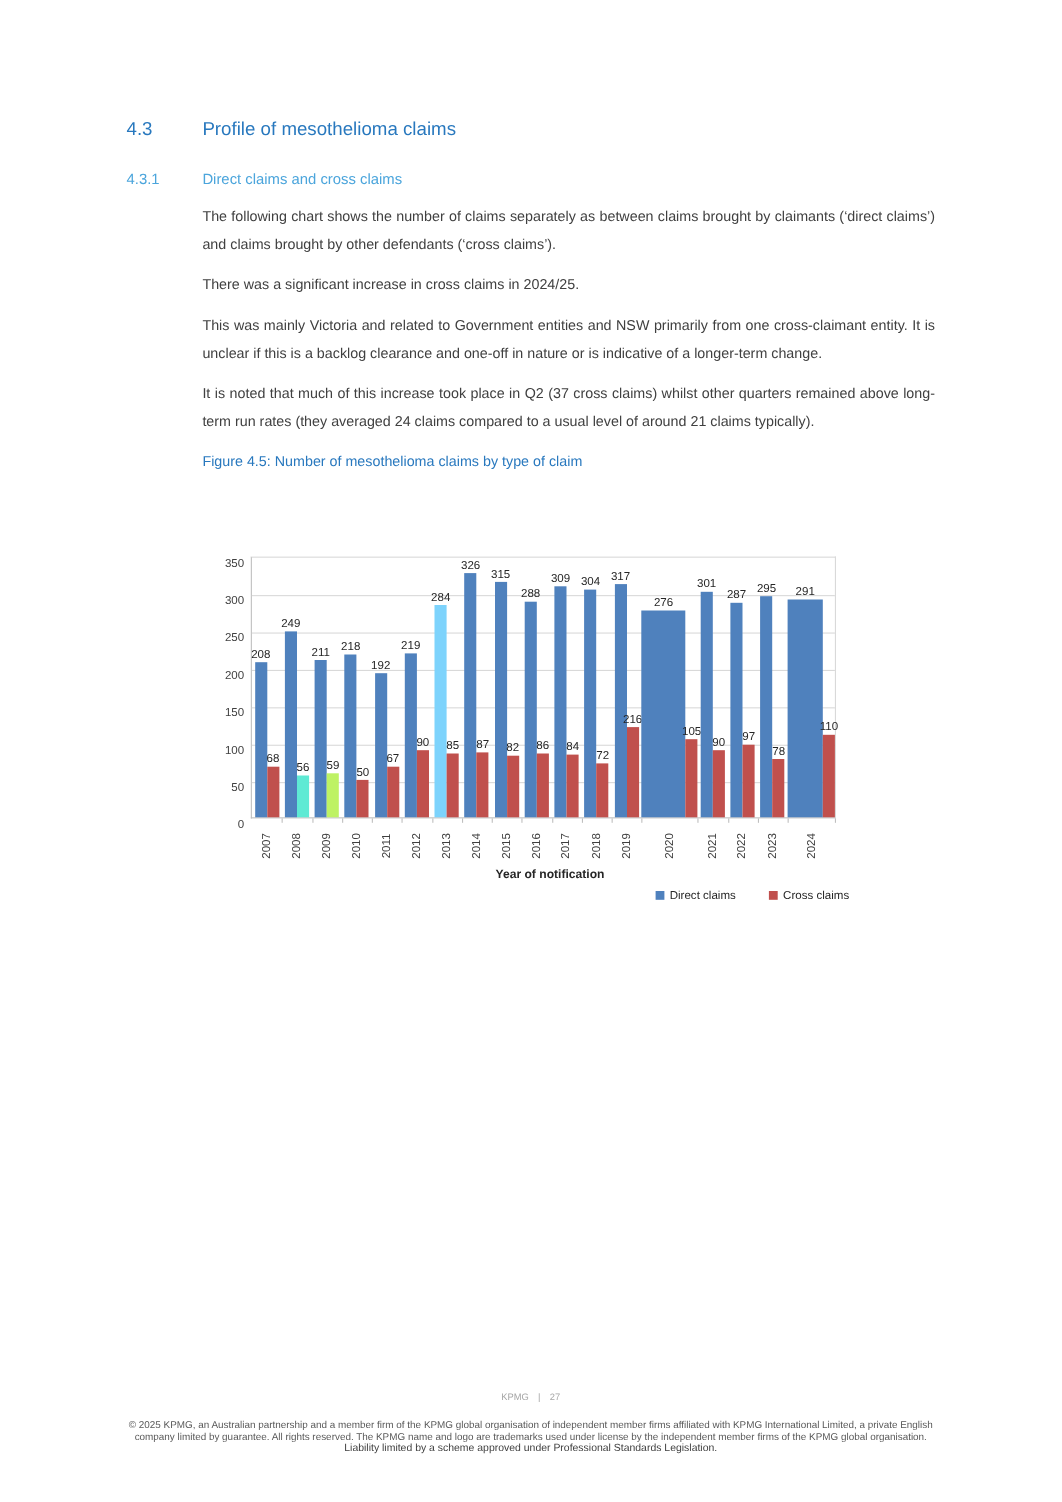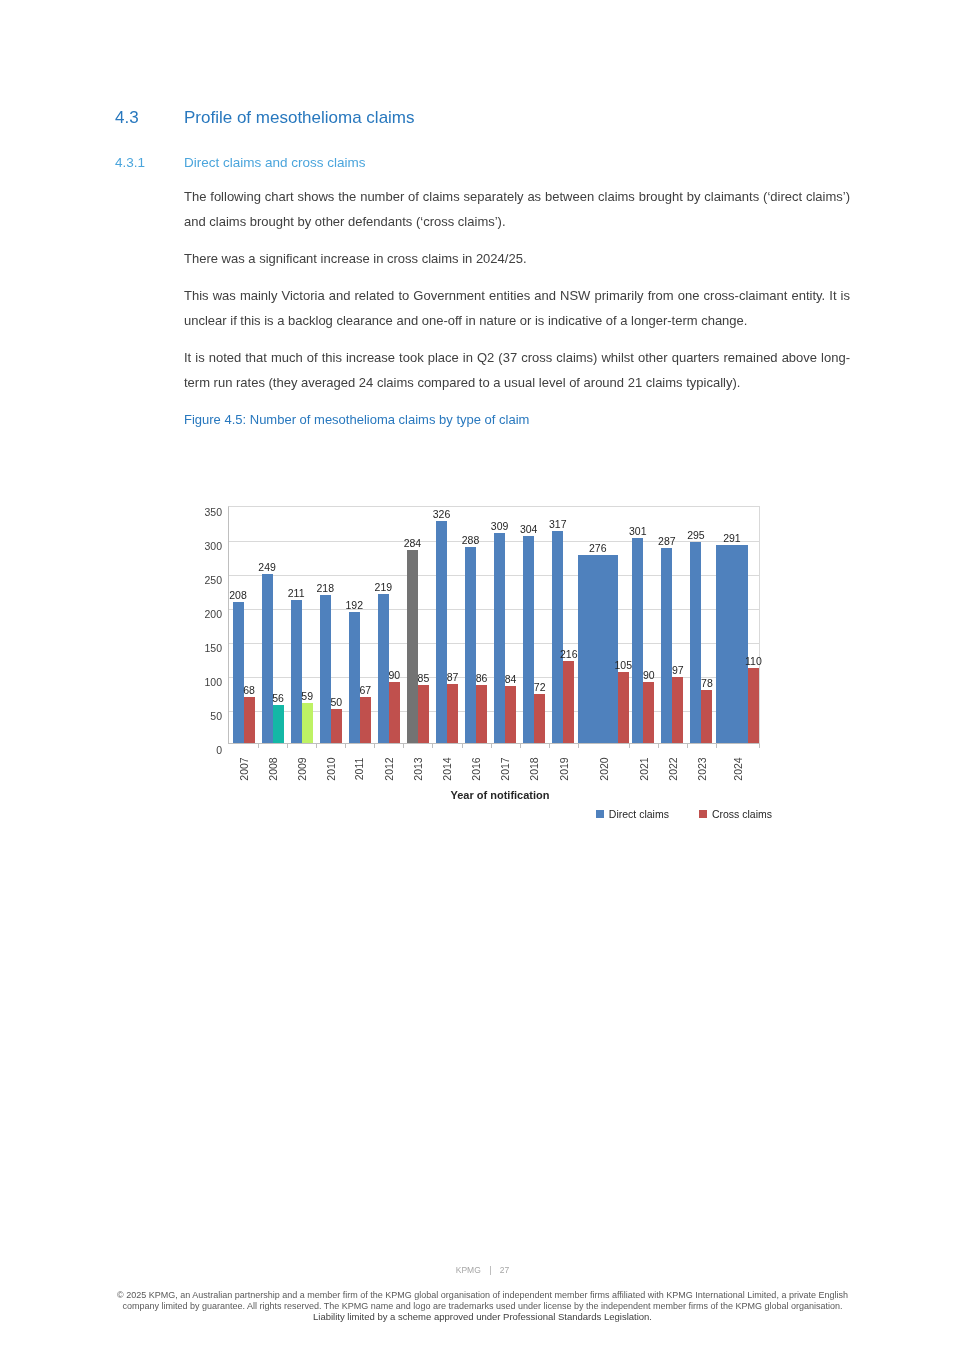--- a/index.html
+++ b/index.html
@@ -240,21 +240,21 @@
               </div>
               <div class="xcat">
                 <span>2007</span>
               </div>
               <div class="tick"></div>
             </div>
             <div class="group">
               <div class="bar" style="height: 169.32px; background: rgb(79, 129, 189);">
                 <span class="dlabel">249</span>
               </div>
-              <div class="bar" style="height: 38.08px; background: #14b8a6;">
+              <div class="bar" style="height: 38.08px; background: #5eead4;">
                 <span class="dlabel">56</span>
               </div>
               <div class="xcat">
                 <span>2008</span>
               </div>
               <div class="tick"></div>
             </div>
             <div class="group">
               <div class="bar" style="height: 143.48px; background: rgb(79, 129, 189);">
                 <span class="dlabel">211</span>
@@ -297,40 +297,52 @@
               </div>
               <div class="bar" style="height: 61.2px; background: rgb(192, 80, 77);">
                 <span class="dlabel">90</span>
               </div>
               <div class="xcat">
                 <span>2012</span>
               </div>
               <div class="tick"></div>
             </div>
             <div class="group">
-              <div class="bar" style="height: 193.12px; background: #737373;">
+              <div class="bar" style="height: 193.12px; background: #7dd3fc;">
                 <span class="dlabel">284</span>
               </div>
               <div class="bar" style="height: 57.8px; background: rgb(192, 80, 77);">
                 <span class="dlabel">85</span>
               </div>
               <div class="xcat">
                 <span>2013</span>
               </div>
               <div class="tick"></div>
             </div>
             <div class="group">
               <div class="bar" style="height: 221.68px; background: rgb(79, 129, 189);">
                 <span class="dlabel">326</span>
               </div>
               <div class="bar" style="height: 59.16px; background: rgb(192, 80, 77);">
                 <span class="dlabel">87</span>
               </div>
               <div class="xcat">
                 <span>2014</span>
+              </div>
+              <div class="tick"></div>
+            </div>
+            <div class="group">
+              <div class="bar" style="height: 214.2px; background: rgb(79, 129, 189);">
+                <span class="dlabel">315</span>
+              </div>
+              <div class="bar" style="height: 55.76px; background: rgb(192, 80, 77);">
+                <span class="dlabel">82</span>
+              </div>
+              <div class="xcat">
+                <span>2015</span>
               </div>
               <div class="tick"></div>
             </div>
             <div class="group">
               <div class="bar" style="height: 195.84px; background: rgb(79, 129, 189);">
                 <span class="dlabel">288</span>
               </div>
               <div class="bar" style="height: 58.48px; background: rgb(192, 80, 77);">
                 <span class="dlabel">86</span>
               </div>

